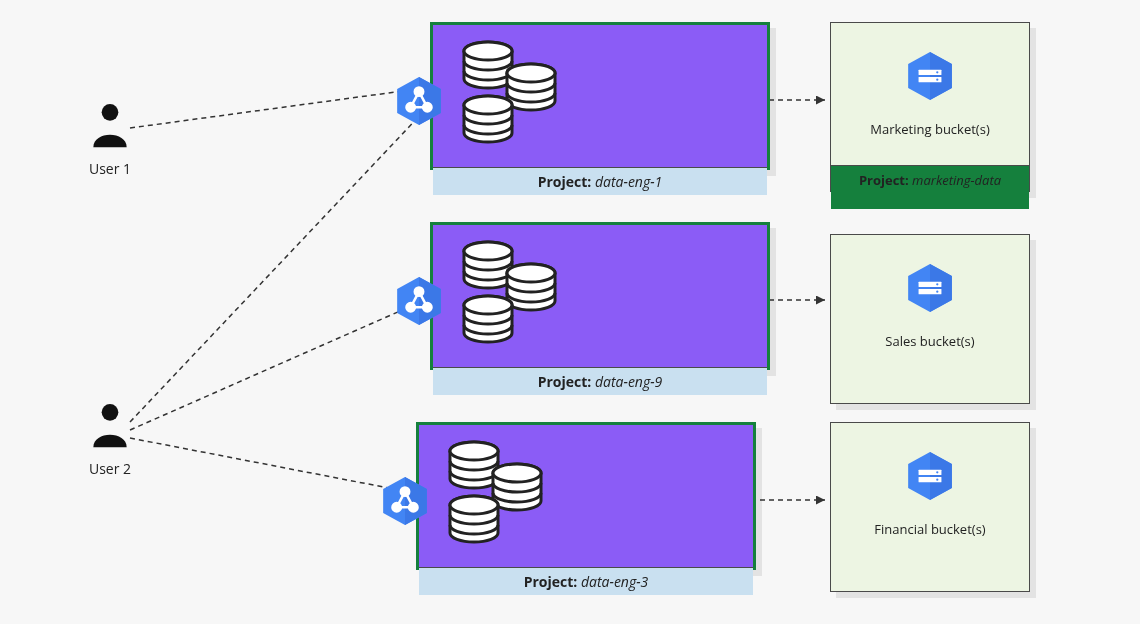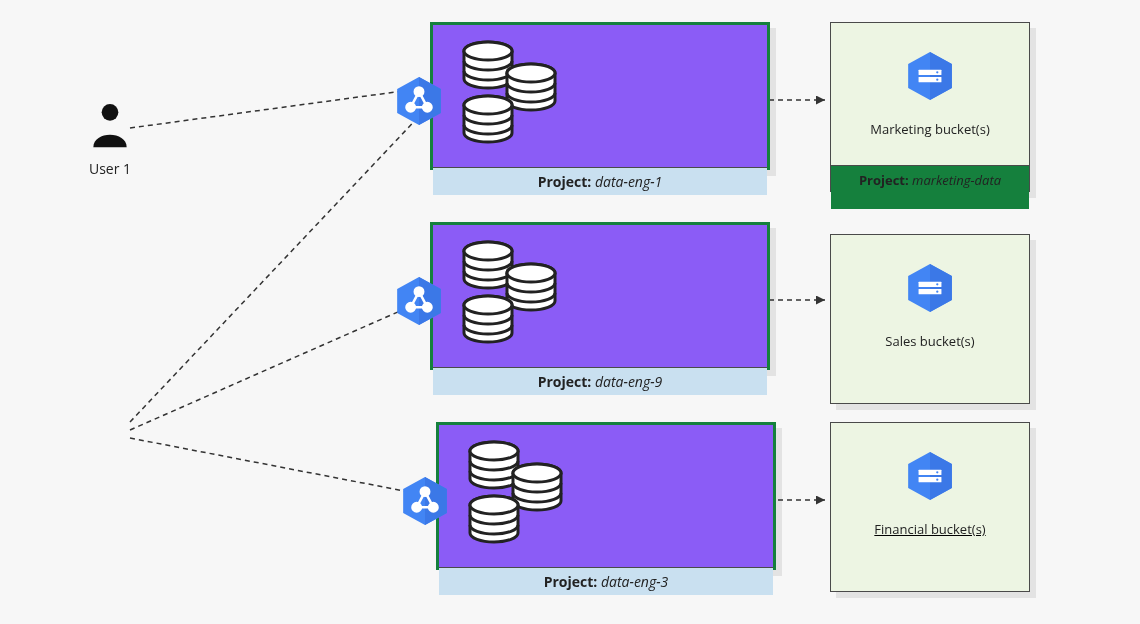--- a/index.html
+++ b/index.html
@@ -142,20 +142,29 @@
   <div class="user" style="left:70px; top:100px;">
     <span>
       <svg viewBox="0 0 24 28">
           <circle cx="12" cy="7" r="5" fill="#111"></circle>
           <path d="M2 28 C2 18, 22 18, 22 28 Z" fill="#111"></path>
         </svg>
     </span>
     <div class="user-label">User 1</div>
   </div>
 
+  <div class="user" style="left:70px; top:400px;">
+    <span>
+      <svg viewBox="0 0 24 28">
+          <circle cx="12" cy="7" r="5" fill="#111"></circle>
+          <path d="M2 28 C2 18, 22 18, 22 28 Z" fill="#111"></path>
+        </svg>
+    </span>
+    <div class="user-label">User 2</div>
+  </div>
 
   <div class="compute-box" style="left:430px; top:22px;">
     <div class="compute-body">
       <div class="db-cluster">
         <svg width="120" height="118" viewBox="0 0 120 118">
           <g fill="#fff" stroke="#222" stroke-width="3">
             <ellipse cx="35" cy="14" rx="24" ry="9"></ellipse>
               <path d="M11 14 v28 a24 9 0 0 0 48 0 v-28" fill="#fff"></path>
               <ellipse cx="35" cy="14" rx="24" ry="9" fill="#fff"></ellipse>
               <line x1="11" y1="28" x2="59" y2="28" stroke-width="0"></line>
@@ -234,21 +243,21 @@
               <path d="M50 32 L34 62 M50 32 L66 62 M34 62 L66 62"></path>
             </g>
         </svg>
       </div>
     </div>
     <div class="project-footer">
       <strong>Project:</strong> <em>data-eng-9</em>
     </div>
   </div>
 
-  <div class="compute-box" style="left:436px; top:422px;">
+  <div class="compute-box" style="left:416px; top:422px;">
     <div class="compute-body">
       <div class="db-cluster">
         <svg width="120" height="118" viewBox="0 0 120 118">
           <g fill="#fff" stroke="#222" stroke-width="3">
             <ellipse cx="35" cy="14" rx="24" ry="9"></ellipse>
               <path d="M11 14 v28 a24 9 0 0 0 48 0 v-28" fill="#fff"></path>
               <ellipse cx="35" cy="14" rx="24" ry="9" fill="#fff"></ellipse>
               <path d="M11 24 a24 9 0 0 0 48 0" fill="none"></path>
               <path d="M11 34 a24 9 0 0 0 48 0" fill="none"></path>
             <g transform="translate(48,26)">
@@ -314,21 +323,21 @@
           <rect x="28" y="38" width="44" height="10" rx="1" fill="#fff"></rect>
           <rect x="28" y="52" width="44" height="10" rx="1" fill="#fff"></rect>
           <circle cx="64" cy="43" r="2.2" fill="#4285f4"></circle>
             <circle cx="64" cy="57" r="2.2" fill="#4285f4"></circle>
         </svg>
       </div>
       <div class="bucket-label">Sales bucket(s)</div>
     </div>
   </div>
 
-  <div class="bucket-box" style="left:830px; top:422px;text-decoration:underline;">
+  <div class="bucket-box" style="left:830px; top:422px;">
     <div class="bucket-body">
       <div class="hexagon">
         <svg viewBox="0 0 100 100">
           <polygon points="50,4 92,27 92,73 50,96 8,73 8,27" fill="#4285f4"></polygon>
           <polygon points="50,4 92,27 92,73 50,96" fill="#3b78e7"></polygon>
           <rect x="28" y="38" width="44" height="10" rx="1" fill="#fff"></rect>
           <rect x="28" y="52" width="44" height="10" rx="1" fill="#fff"></rect>
           <circle cx="64" cy="43" r="2.2" fill="#4285f4"></circle>
             <circle cx="64" cy="57" r="2.2" fill="#4285f4"></circle>
         </svg>

